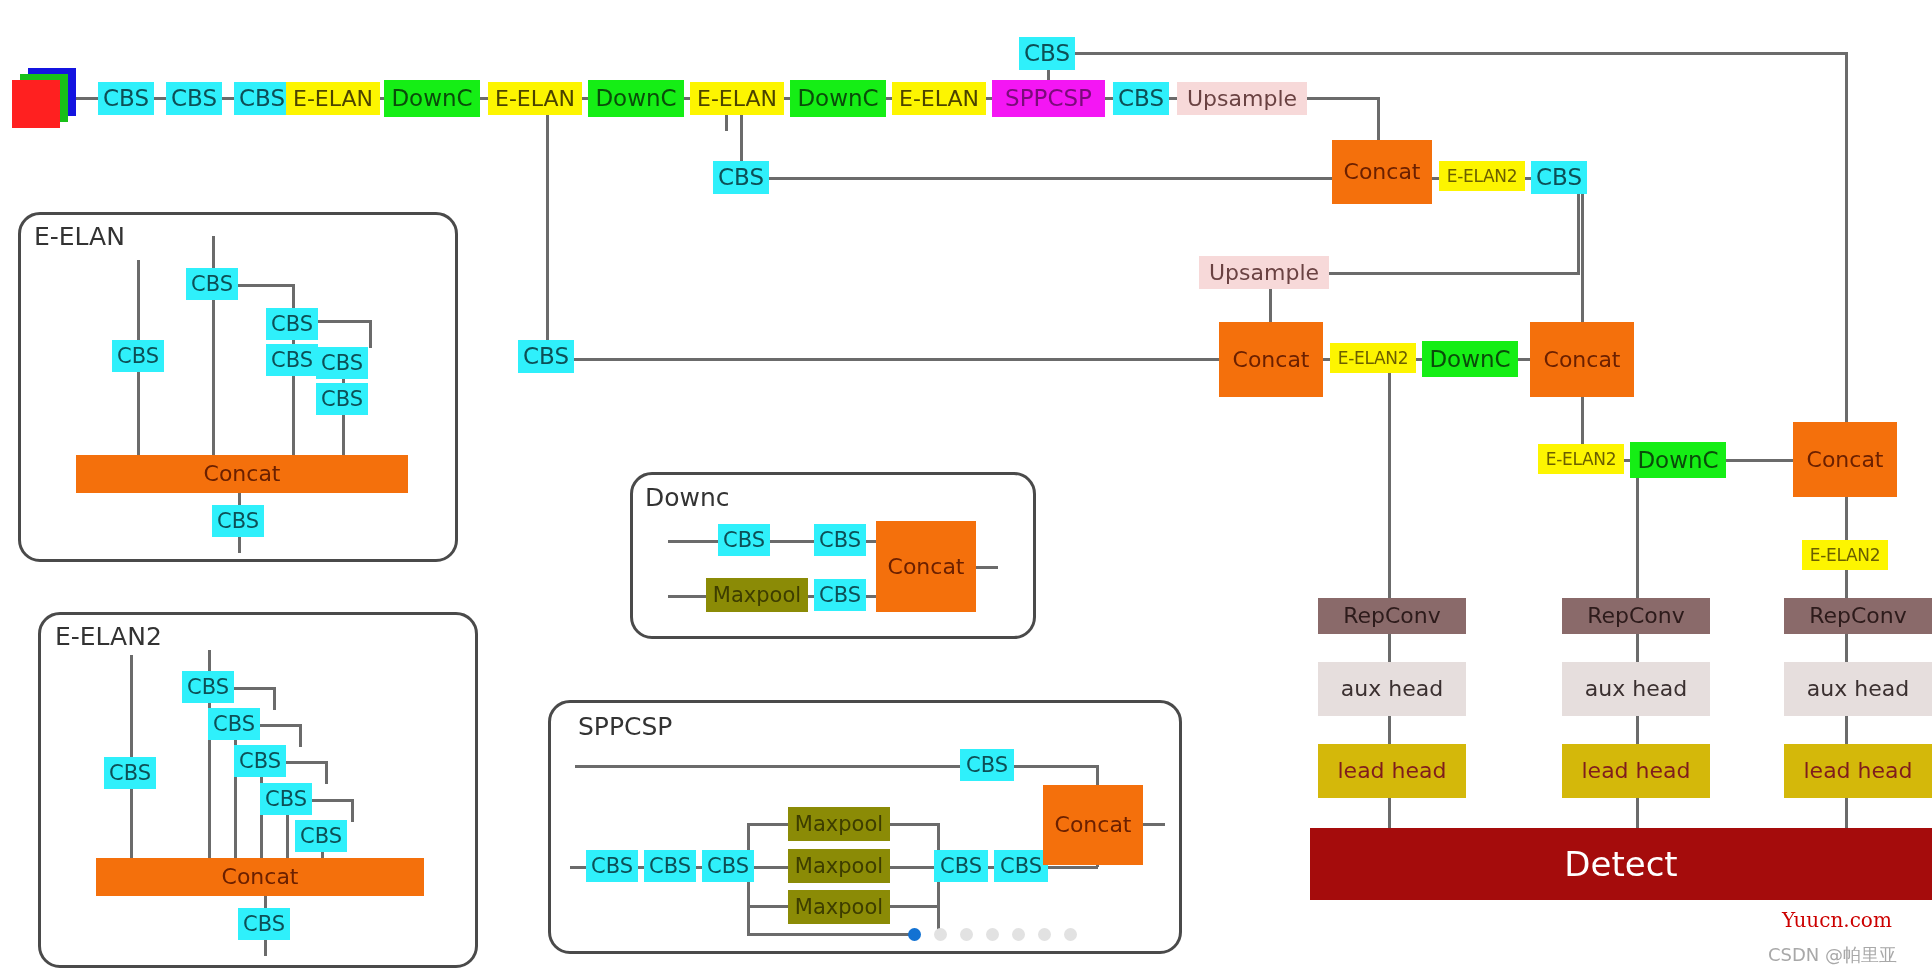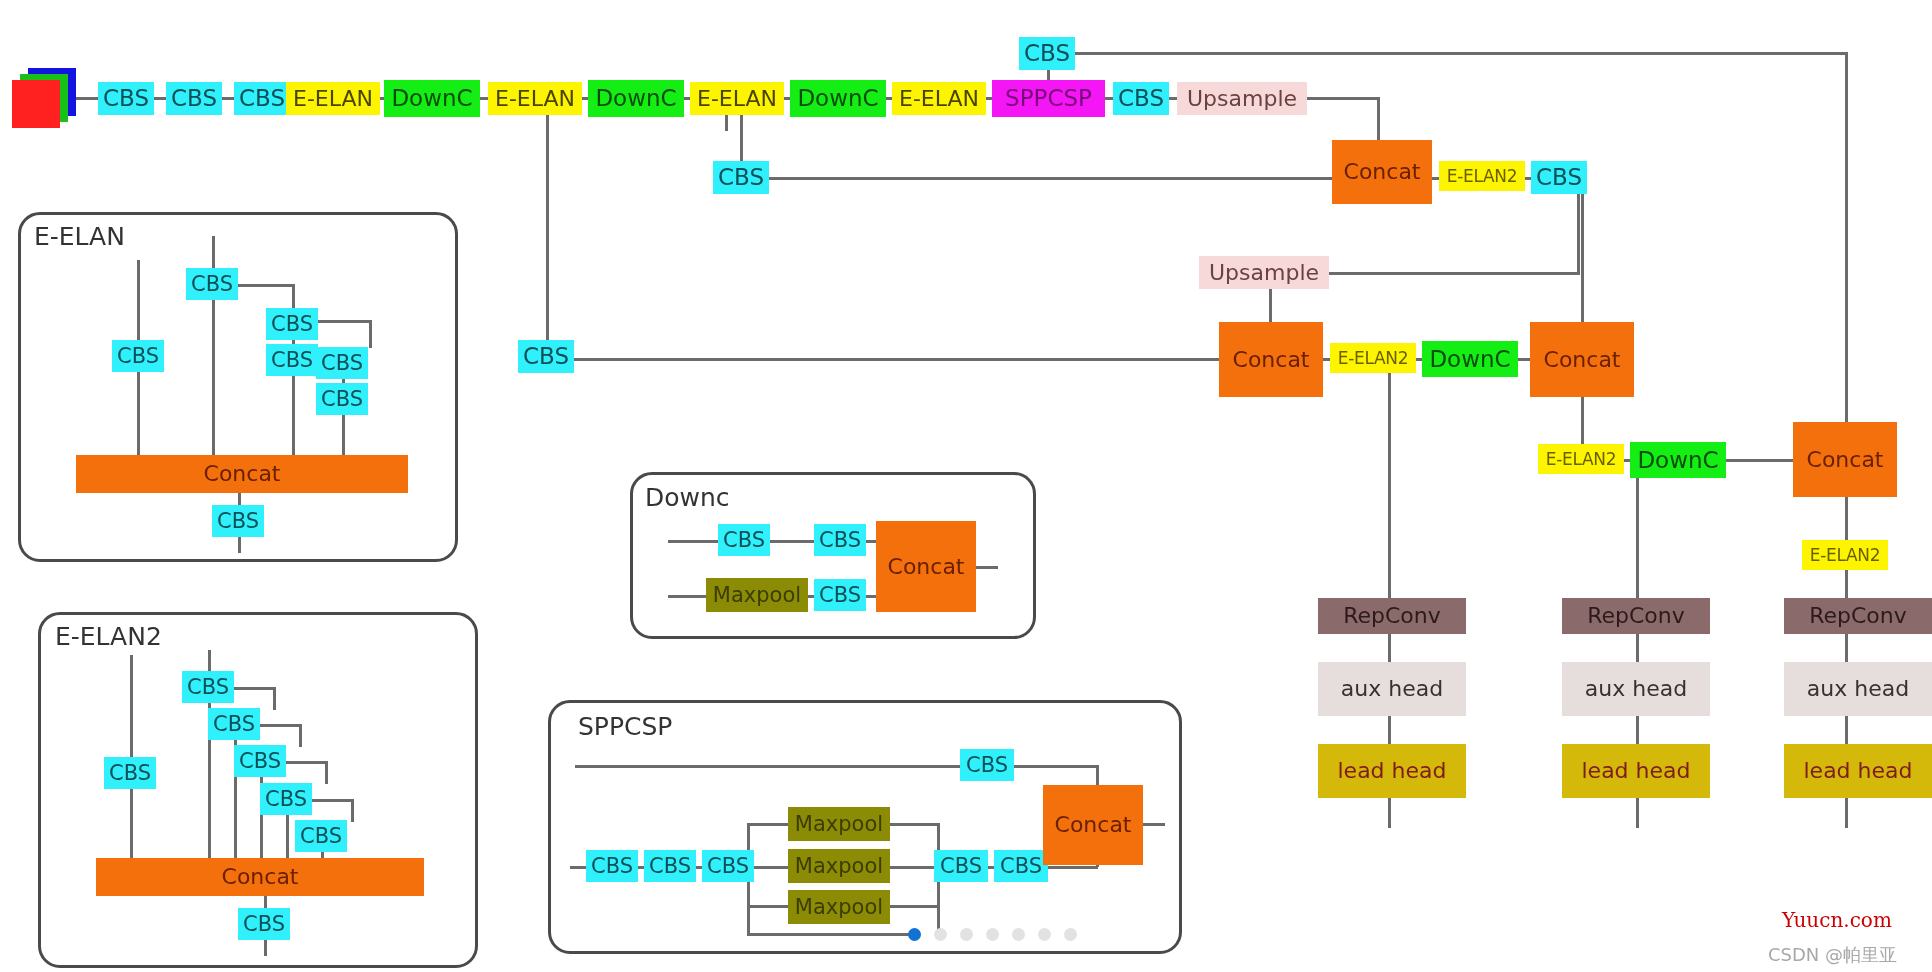--- a/index.html
+++ b/index.html
@@ -268,20 +268,21 @@
   <div class="v-line" style="left:1636px;top:798px;height:30px;"></div>
 
   <div class="v-line" style="left:1845px;top:570px;height:30px;"></div>
   <div class="node repconv" style="left:1784px;top:598px;width:148px;height:36px;">RepConv</div>
   <div class="v-line" style="left:1845px;top:634px;height:32px;"></div>
   <div class="node auxhead" style="left:1784px;top:662px;width:148px;height:54px;">aux head</div>
   <div class="v-line" style="left:1845px;top:716px;height:30px;"></div>
   <div class="node leadhead" style="left:1784px;top:744px;width:148px;height:54px;">lead head</div>
   <div class="v-line" style="left:1845px;top:798px;height:30px;"></div>
 
+  <div class="node detect" style="left:1310px;top:828px;width:622px;height:72px;">Detect</div>
 
   <div class="panel" style="left:18px;top:212px;width:434px;height:344px;"></div>
   <div class="panel-title" style="left:34px;top:222px;">E-ELAN</div>
 
   <div class="v-line" style="left:137px;top:260px;height:198px;"></div>
   <div class="node cbs-sm" style="left:112px;top:340px;width:52px;height:32px;">CBS</div>
 
   <div class="v-line" style="left:212px;top:236px;height:222px;"></div>
   <div class="node cbs-sm" style="left:186px;top:268px;width:52px;height:32px;">CBS</div>
   <div class="h-line" style="left:238px;top:284px;height:3px;width:57px;"></div>

